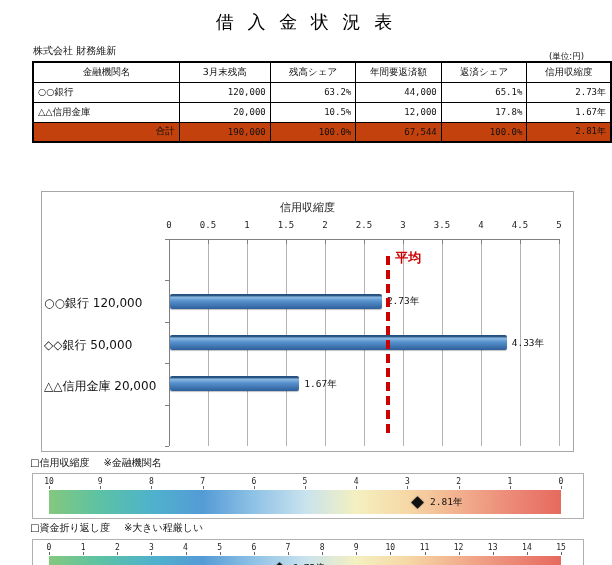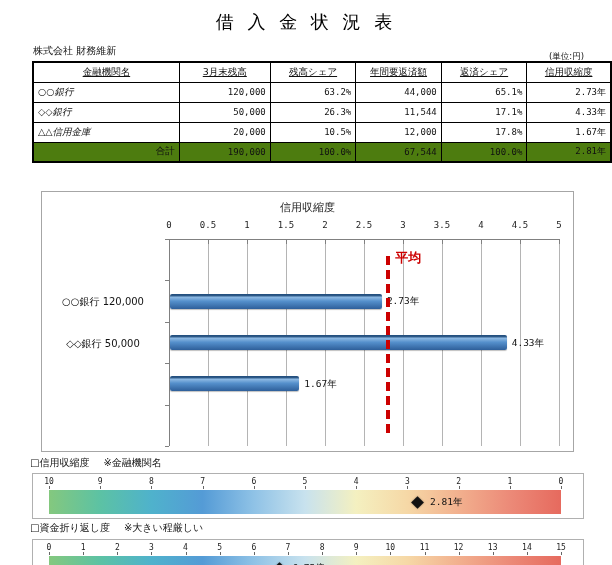--- a/index.html
+++ b/index.html
@@ -17,41 +17,41 @@
   }
   #company-name{left:33px;top:44px;font-size:10px;}
   #unit-note{right:28px;top:45px;font-size:8.5px;margin-top:6px;}
   
   #loan-table{left:32px;top:61px;border-collapse:collapse;table-layout:fixed;
     border:2px solid #000;font-size:9.5px;}
   #loan-table td,#loan-table th{
     border:1px solid #000;height:20px;padding:0 4px;overflow:hidden;white-space:nowrap;
     font-weight:normal;box-sizing:border-box;}
   #loan-table .num{text-align:right;font-family:"DejaVu Sans Mono","Liberation Mono",monospace;font-size:9px;padding-left:48px;}
-  #loan-table th{text-align:center;text-decoration:underline;}
-  #loan-table .name-cell{text-align:left;font-style:italic;}
-  #loan-table .total-row td{background:#4d7c0f;}
+  #loan-table th{text-align:center;}
+  #loan-table .name-cell{text-align:left;}
+  #loan-table .total-row td{background:#c2410c;}
   #loan-table .total-label{text-align:right;}
   #loan-table .ghost{border:none;background:transparent;}
   #loan-table .center{text-align:center;}
   
   #chart-frame{left:41px;top:191px;width:531px;height:259px;border:1px solid #a6a6a6;background:#fff;}
   #chart-title{left:0;top:8px;width:531px;text-align:center;font-size:11px;color:#222;}
   .gridline{position:absolute;width:1px;background:#b4b4b4;}
   .axis-h{position:absolute;height:1px;background:#808080;}
   .axis-v{position:absolute;width:1px;background:#808080;}
   .tickmark{position:absolute;background:#808080;}
   .xtick-label{position:absolute;font-size:9px;text-align:center;color:#222;
     font-family:"DejaVu Sans Mono","Liberation Mono",monospace;}
   .bar{position:absolute;height:15px;border-radius:2px;
     background:linear-gradient(180deg,#24507f 0%,#24507f 9%,#8cb8e2 22%,#5590cc 48%,#2e5f9a 100%);
     box-shadow:0 1px 1px rgba(0,0,0,.25);}
   .bar-value{position:absolute;font-size:9.5px;color:#111;white-space:nowrap;
     font-family:"DejaVu Sans Mono","Liberation Mono",monospace;}
-  .cat-label{position:absolute;font-size:10px;color:#111;text-align:center;white-space:nowrap;}
+  .cat-label{position:absolute;font-size:12px;color:#111;text-align:left;white-space:nowrap;}
   .avg-line{position:absolute;width:4px;
     background:repeating-linear-gradient(180deg,#cc0000 0 9px,transparent 9px 14px);}
   .avg-label{position:absolute;color:#cc0000;font-size:13px;font-weight:bold;}
   
   .scale-section-label{position:absolute;font-size:10px;color:#111;display:flex;gap:14px;}
   .scale-panel{position:absolute;border:1px solid #b0b0b0;background:#fff;}
   .scale-tick-num{position:absolute;font-size:8px;color:#222;text-align:center;
     font-family:"DejaVu Sans Mono","Liberation Mono",monospace;}
   .scale-tick-mark{position:absolute;width:1px;height:3px;background:#666;}
   .scale-gradient{position:absolute;}
@@ -85,28 +85,20 @@
     <th>返済シェア</th>
     <th>信用収縮度</th>
   </tr>
   <tr>
     <td class="name-cell">○○銀行</td>
     <td class="num">120,000</td>
     <td class="num">63.2%</td>
     <td class="num">44,000</td>
     <td class="num">65.1%</td>
     <td class="num">2.73年</td>
-  </tr>
-  <tr>
-    <td class="name-cell">◇◇銀行</td>
-    <td class="num">50,000</td>
-    <td class="num">26.3%</td>
-    <td class="num">11,544</td>
-    <td class="num">17.1%</td>
-    <td class="num">4.33年</td>
   </tr>
   <tr>
     <td class="name-cell">△△信用金庫</td>
     <td class="num">20,000</td>
     <td class="num">10.5%</td>
     <td class="num">12,000</td>
     <td class="num">17.8%</td>
     <td class="num">1.67年</td>
   </tr>
   <tr class="total-row">
@@ -164,20 +156,21 @@
     <div class="tickmark" style="left: 123px; top: 212.6px; width: 4px; height: 1px;"></div>
     <div class="tickmark" style="left: 123px; top: 254px; width: 4px; height: 1px;"></div>
     <div class="bar" style="left: 128px; top: 101.6px; width: 211.9px;"></div>
     <div class="bar-value" style="left: 344.9px; top: 103.1px;">2.73年</div>
     <div class="cat-label" style="left: 2px; top: 103.1px; width: 118px;">○○銀行 120,000</div>
     <div class="bar" style="left: 128px; top: 143px; width: 336.7px;"></div>
     <div class="bar-value" style="left: 469.7px; top: 144.5px;">4.33年</div>
     <div class="cat-label" style="left: 2px; top: 144.5px; width: 118px;">◇◇銀行 50,000</div>
     <div class="bar" style="left: 128px; top: 184.4px; width: 129.3px;"></div>
     <div class="bar-value" style="left: 262.3px; top: 185.9px;">1.67年</div>
+    <div class="cat-label" style="left: 2px; top: 185.9px; width: 118px;">△△信用金庫 20,000</div>
     <div class="avg-line" style="left: 344.2px; top: 64px; height: 177px;"></div>
     <div class="avg-label" style="left: 353.2px; top: 57px;">平均</div>
   </div>
 
 <div class="scale-section-label" id="scale1-label" style="left:30px;top:456px;">
   <span>□信用収縮度</span>
   <span>※金融機関名</span>
 </div>
 <div class="scale-panel" id="scale1" style="left:32px;top:473px;width:550px;height:44px;">
     <div class="scale-tick-num" style="left: 4px; top: 3px; width: 24px;">10</div>

